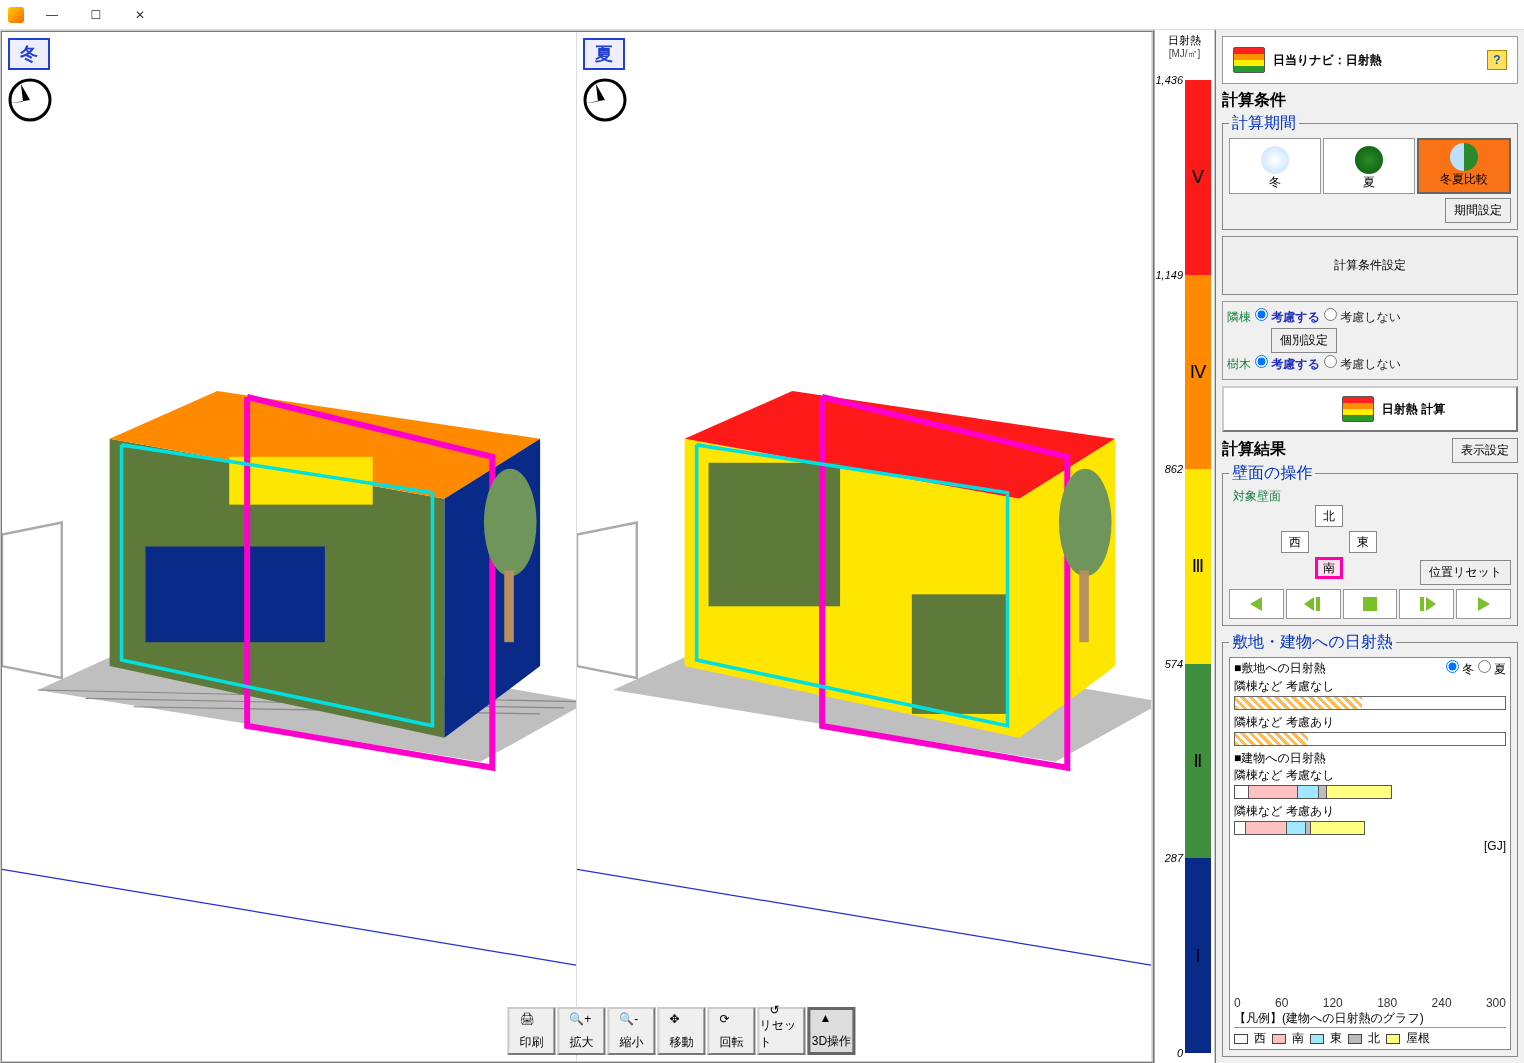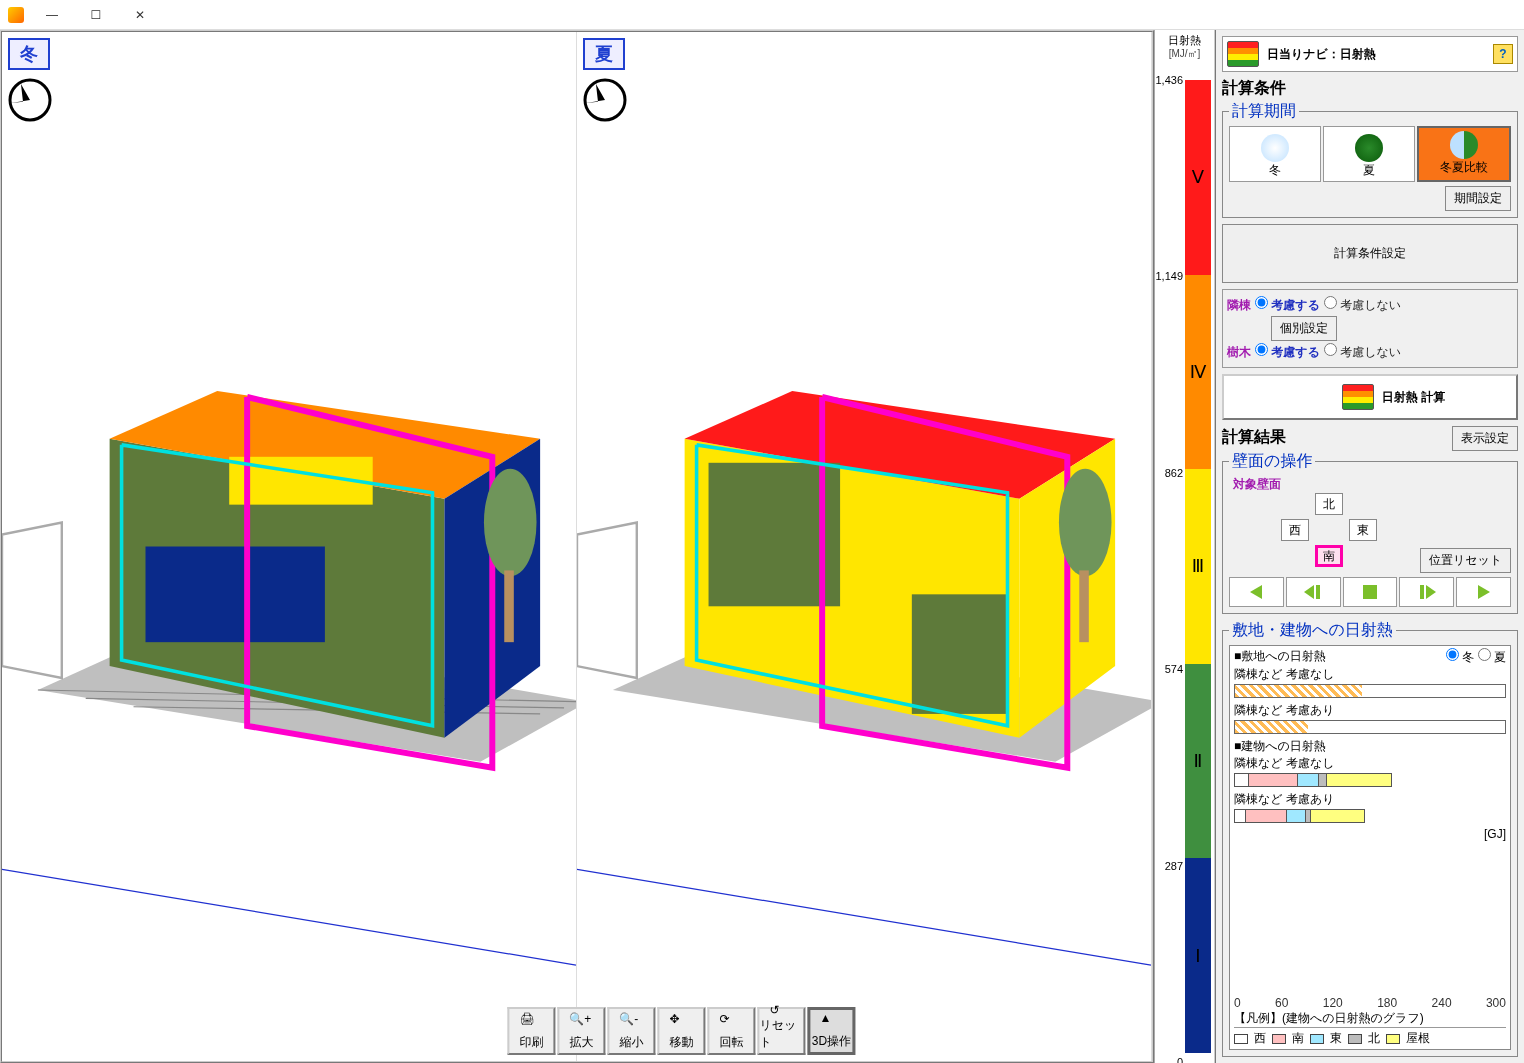--- a/index.html
+++ b/index.html
@@ -18,41 +18,41 @@
 .viewhalf { flex:1; position:relative; border-right:1px solid #ddd; }
 .viewtag { position:absolute; top:6px; left:6px; background:#eef; border:2px solid #2040d0; color:#2040d0; font-weight:bold; font-size:18px; padding:2px 10px; }
 .compass { position:absolute; top:46px; left:6px; }
 
 
 .scale { width:60px; background:#fff; position:relative; border-left:1px solid #aaa; }
 .scale-title { text-align:center; font-size:11px; line-height:13px; padding-top:4px; }
 .scale-unit { text-align:center; font-size:10px; color:#444; }
 .scale-track { position:absolute; top:50px; bottom:10px; left:30px; width:26px; display:flex; flex-direction:column; }
 .seg { flex:1; display:flex; align-items:center; justify-content:center; color:#000; font-family:serif; font-size:18px; }
-.scale-labels { position:absolute; top:50px; bottom:1px; left:0; width:30px; }
+.scale-labels { position:absolute; top:50px; bottom:10px; left:0; width:30px;font-style:italic; }
 .scale-labels span { position:absolute; right:2px; font-size:11px; transform:translateY(-50%); }
 
 
 .panel { width:310px; background:#f0f0f0; border-left:2px ridge #ccc; padding:6px; display:flex; flex-direction:column; gap:6px; overflow:hidden; }
-.panel h1 { display:flex; align-items:center; background:#fff; border:1px solid #999; padding:4px; font-size:18px; font-weight:bold; }
+.panel h1 { display:flex; align-items:center; background:#fff; border:1px solid #999; padding:10px; font-size:18px; font-weight:bold; }
 .cubeicon { width:32px; height:26px; margin-right:8px; background:linear-gradient(#ff2020 0 25%,#ff9000 25% 50%,#ffee00 50% 75%,#2a9a2a 75% 100%); border:1px solid #555; border-radius:2px; }
 .help { width:20px; height:20px; background:#ffe060; border:1px solid #aa8800; color:#0060c0; font-weight:bold; display:flex; align-items:center; justify-content:center; margin-left:auto; }
 
 fieldset { border:1px solid #888; padding:4px 6px 6px 6px; background:#f0f0f0; }
 legend { color:#0030c0; font-size:16px; padding:0 3px; }
 .section-title { font-size:16px; font-weight:bold; margin-bottom:2px; }
 
 .period-btns { display:flex; gap:2px; }
 .pbtn { flex:1; border:1px solid #999; background:#fff; height:56px; display:flex; flex-direction:column; align-items:center; justify-content:flex-end; font-size:11px; padding-bottom:2px; cursor:pointer; }
 .pbtn .pic { width:28px; height:28px; border-radius:50%; }
 .pbtn.sel { background:#f97316; border:2px solid #666;justify-content:center; }
 .btn { border:1px solid #888; background:#efefef; padding:3px 8px; cursor:pointer; }
 .btn-wide { width:100%; text-align:center; padding:20px; }
 .row { display:flex; align-items:center; gap:4px; margin:2px 0; }
-.lbl-blue { color:#a21caf; font-weight:bold; }
+.lbl-blue { color:#15803d; font-weight:normal; }
 .radio-opt { color:#2030c0; font-weight:bold; }
 .radio-opt.plain { color:#222; font-weight:normal; }
 
 .calcbtn { display:flex; align-items:center; justify-content:center; background:#fff; border:2px outset #ccc; height:46px; font-size:18px; font-weight:bold; cursor:pointer;padding-left:47px; }
 
 .dircross { position:relative; width:120px; height:80px; margin-left:40px; }
 .dircross .d { position:absolute; width:28px; height:22px; border:1px solid #888; background:#fff; display:flex; align-items:center; justify-content:center; font-size:12px; cursor:pointer; }
 .d.n { left:46px; top:0; }
 .d.s { left:46px; top:52px; border:3px solid #ff00aa; background:#ffe0ef; }
 .d.e { left:80px; top:26px; }

